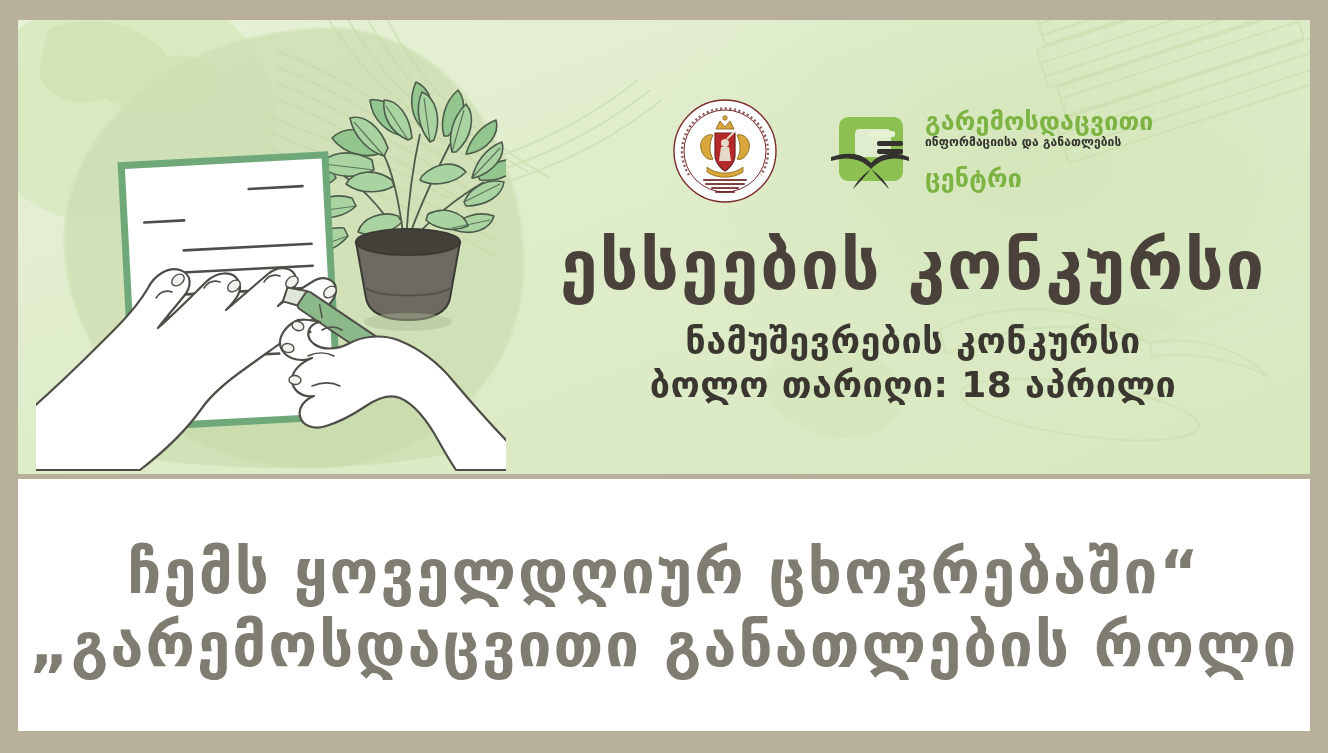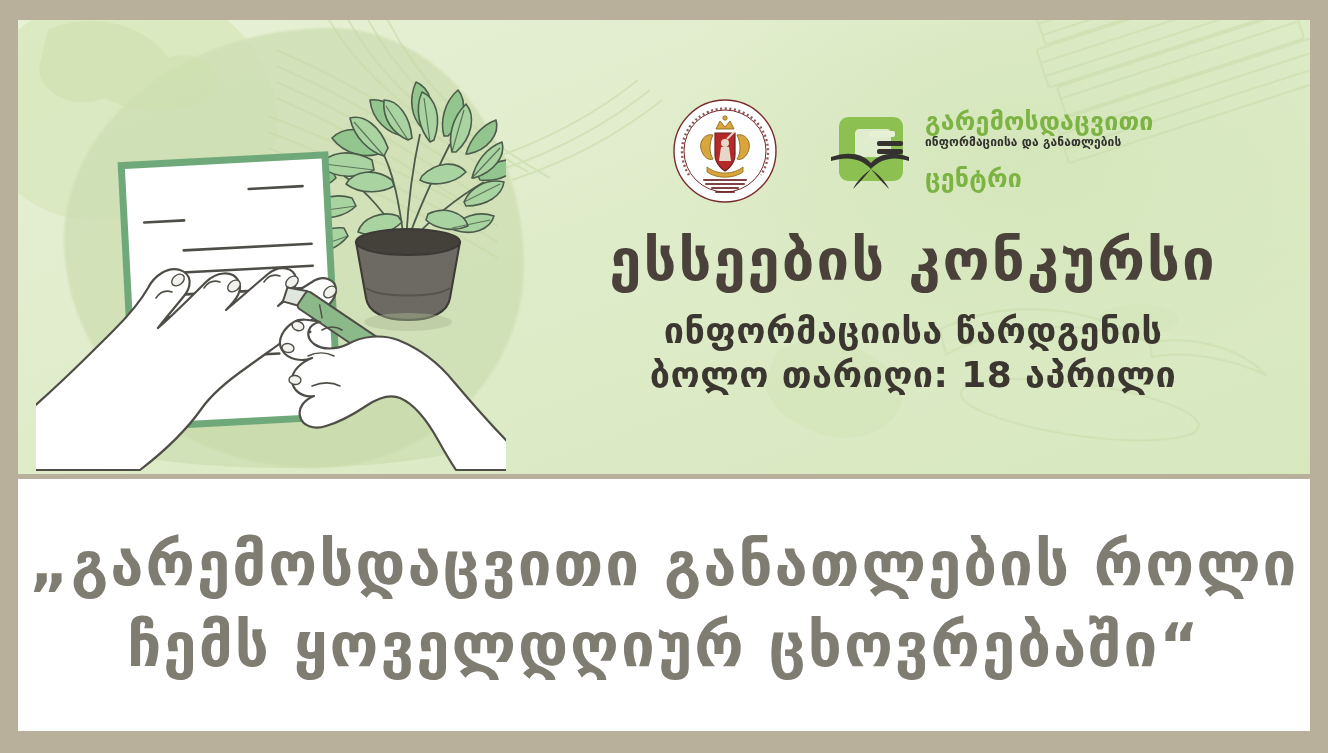--- a/index.html
+++ b/index.html
@@ -61,21 +61,21 @@
   .eiec-text{display:flex;flex-direction:column;justify-content:center;line-height:1.04;}
   .eiec-l1{font-size:25px;font-weight:bold;color:#7cb342;letter-spacing:.2px;}
   .eiec-l2{font-size:12px;font-weight:bold;color:#33322e;letter-spacing:.1px;margin-top:1px;}
   .eiec-l3{font-size:25px;font-weight:bold;color:#7cb342;letter-spacing:.2px;margin-top:17px;}
 
   
   .headline-wrap{
     position:absolute;left:500px;top:210px;width:790px;text-align:center;
   }
   .headline{
-    font-size:58px;font-weight:bold;color:#4a423a;
+    font-size:68px;font-weight:bold;color:#4a423a;
     letter-spacing:2px;line-height:1.05;white-space:nowrap;
   }
   .subline{
     margin-top:18px;font-size:36px;font-weight:bold;color:#3b3630;
     line-height:1.22;letter-spacing:.4px;
   }
   .subline div{white-space:nowrap;}
 
   
   .white-banner{
@@ -367,24 +367,24 @@
           <div class="eiec-l1">გარემოსდაცვითი</div>
           <div class="eiec-l2">ინფორმაციისა და განათლების</div>
           <div class="eiec-l3">ცენტრი</div>
         </div>
       </div>
     </div>
 
     <div class="headline-wrap">
       <div class="headline">ესსეების კონკურსი</div>
       <div class="subline">
-        <div>ინფორმაციისა წარდგენის</div>
+        <div>ნამუშევრების კონკურსი</div>
         <div>ბოლო თარიღი: 18 აპრილი</div>
       </div>
     </div>
   </div>
 
   <div class="white-banner">
+    <div class="quote-line second">ჩემს ყოველდღიურ ცხოვრებაში“</div>
     <div class="quote-line">„გარემოსდაცვითი განათლების როლი</div>
-    <div class="quote-line second">ჩემს ყოველდღიურ ცხოვრებაში“</div>
   </div>
 
 </div>
 
 </body></html>

